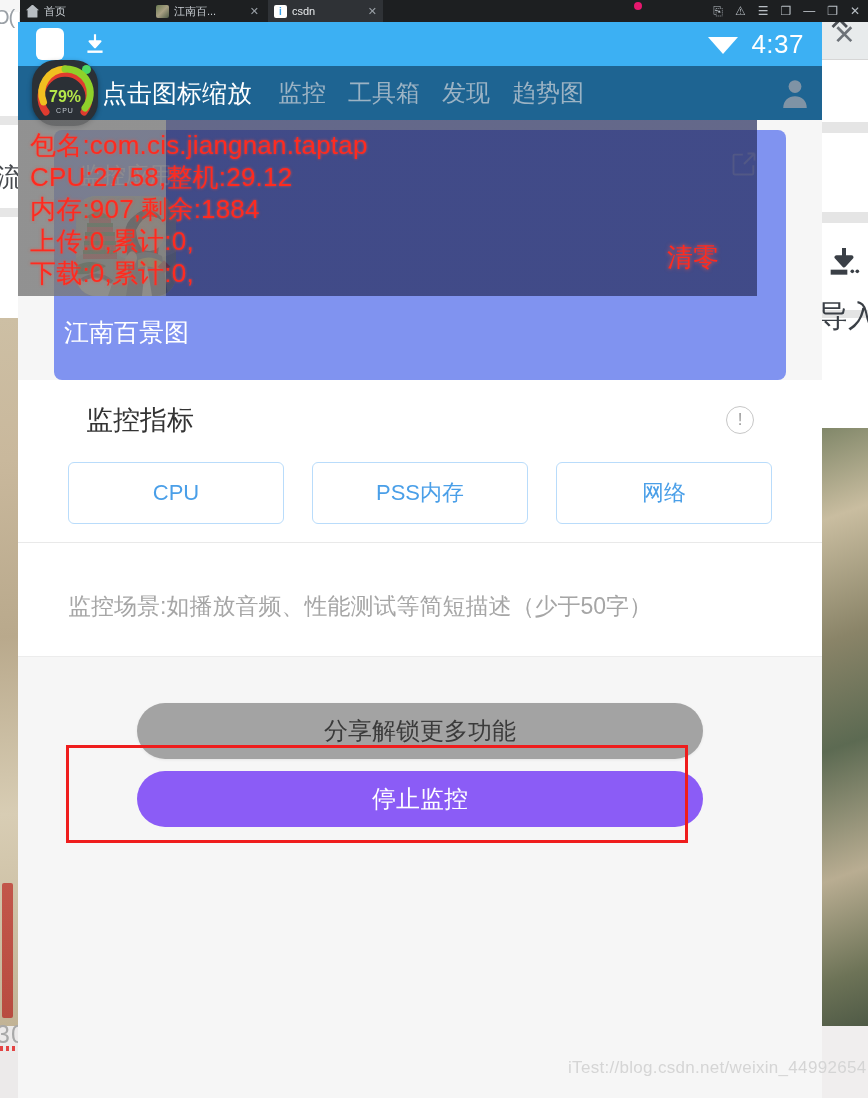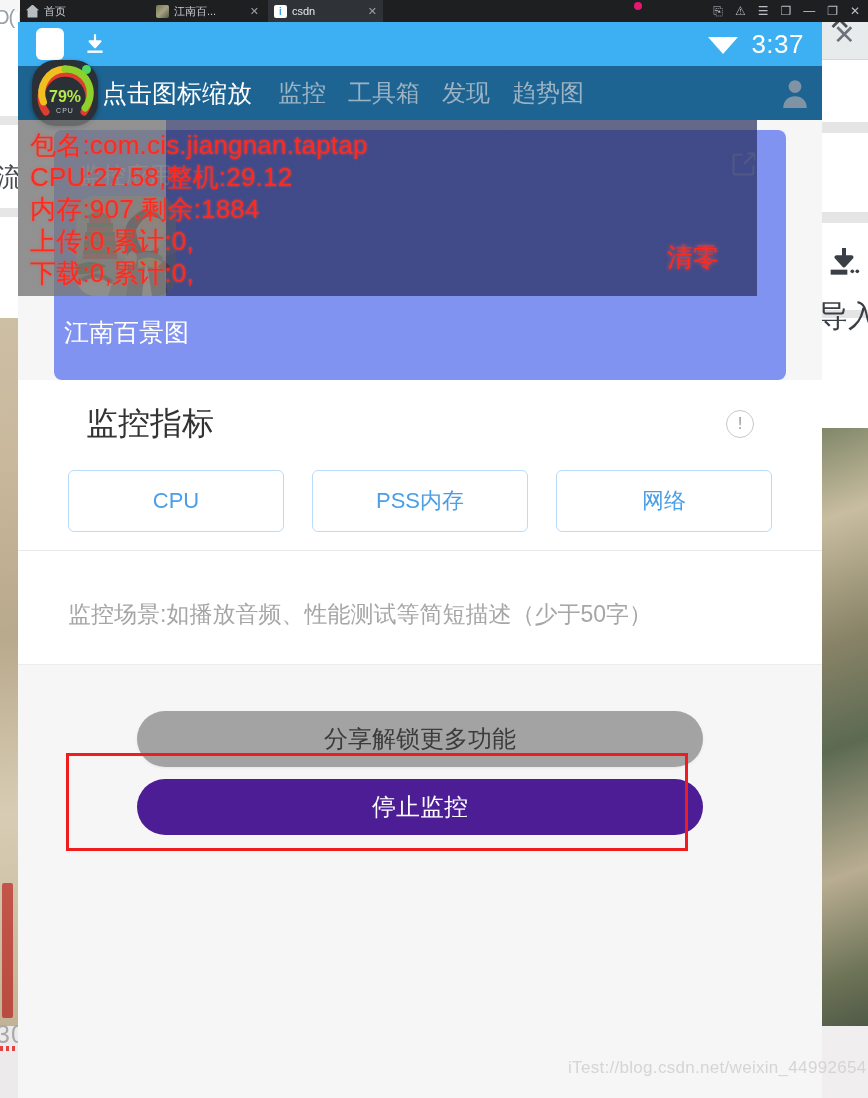--- a/index.html
+++ b/index.html
@@ -224,21 +224,21 @@
     position:absolute; right:38px; top:120px; font-size:26px; color:#ff2a1f;
     text-shadow:0 0 4px rgba(255,90,70,.8);
   }
 
   
   .section-white { background:#ffffff; }
   .metrics { padding:22px 0 18px 0; position:relative; }
   .metrics-head {
     display:flex; align-items:center; padding:0 68px 0 68px;
   }
-  .metrics-title { font-size:32px; color:#333; }
+  .metrics-title { font-size:27px; color:#333; }
   .info-icon {
     margin-left:auto; width:28px; height:28px; border-radius:50%;
     border:1.5px solid #c7c7c7; display:flex; align-items:center;
     justify-content:center; font-size:17px; color:#9d9d9d;
   }
   .chips { display:flex; gap:28px; padding:24px 50px 0 50px; }
   .chip {
     flex:1; height:62px; border:1px solid #b9dcfb; border-radius:6px;
     display:flex; align-items:center; justify-content:center;
     font-size:22px; color:#4a9fe8; background:#fff;
@@ -254,21 +254,21 @@
 
   
   .actions { position:relative; background:#f6f6f6; padding:20px 0 60px 0; }
   .btn-share {
     margin:0 auto; width:566px; height:56px; background:#a3a3a3;
     border-radius:28px; display:flex; align-items:center;
     justify-content:center; font-size:24px; color:#3b3b3b;
     box-shadow:0 1px 3px rgba(0,0,0,.07);
   }
   .btn-stop {
-    margin:12px auto 0 auto; width:566px; height:56px; background:#4c1d95;
+    margin:12px auto 0 auto; width:566px; height:56px; background:#8b5cf6;
     border-radius:28px; display:flex; align-items:center;
     justify-content:center; font-size:24px; color:#ffffff;
   }
   .redbox {
     position:absolute; left:48px; top:62px; width:622px; height:98px;
     border:3px solid #ef1d1d; pointer-events:none;
   }
 
   
   .watermark {
@@ -351,21 +351,21 @@
   <div id="statusbar">
     <div class="sb-white-sq"></div>
     <svg class="sb-dl" viewBox="0 0 24 24">
       <path d="M12 3v11M12 15l-5-5.5h10z" stroke="#fff" stroke-width="2" fill="#fff" stroke-linejoin="round"></path>
       <rect x="5" y="18" width="14" height="2.2" fill="#fff"></rect>
     </svg>
     <div class="sb-right">
       <svg class="sb-wifi" viewBox="0 0 32 22">
         <path d="M1 4 L16 21 L31 4 Z" fill="#ffffff"></path>
       </svg>
-      <span class="sb-time">3:37</span>
+      <span class="sb-time">4:37</span>
     </div>
   </div>
 
   <div id="appnav">
     <div class="gauge">
       <span class="dot"></span>
       <svg viewBox="0 0 66 66" width="66" height="66" style="position:absolute;left:0;top:0">
         <path d="M14 52 A24 24 0 1 1 52 52" fill="none" stroke="#e03b2f" stroke-width="7" stroke-linecap="round"></path>
         <path d="M11.5 42 A24 24 0 0 1 33 9" fill="none" stroke="#f0c020" stroke-width="7" stroke-linecap="round"></path>
         <path d="M33 9 A24 24 0 0 1 53 48" fill="none" stroke="#8fd12a" stroke-width="7" stroke-linecap="round"></path>

